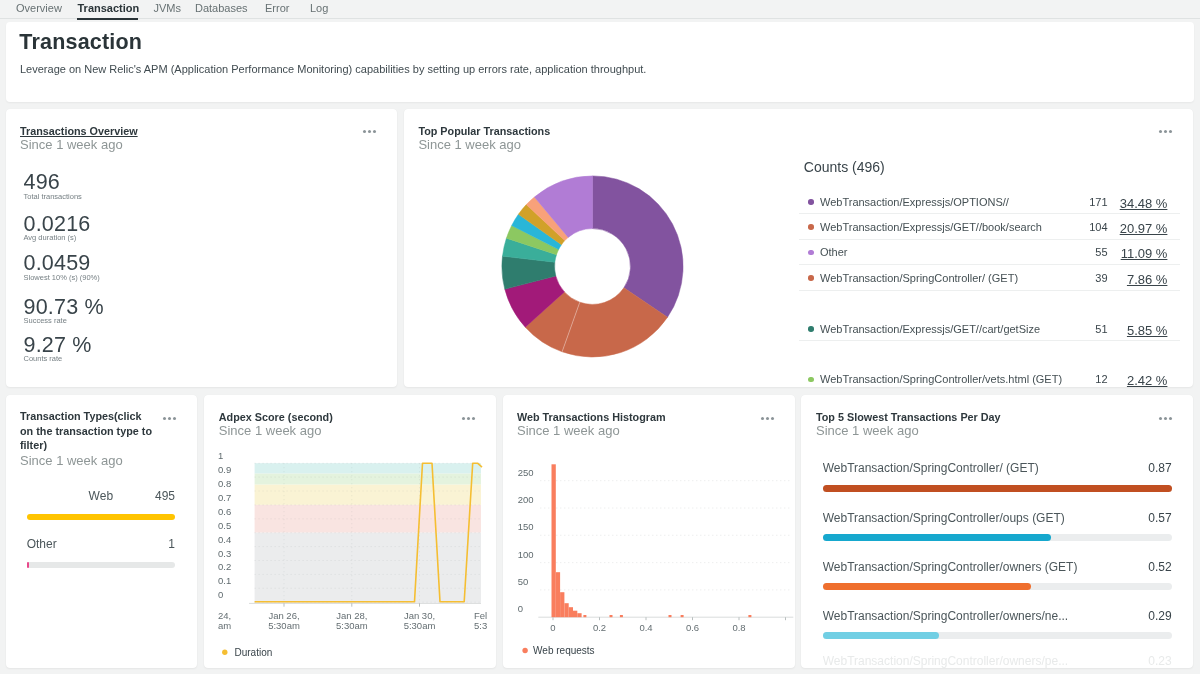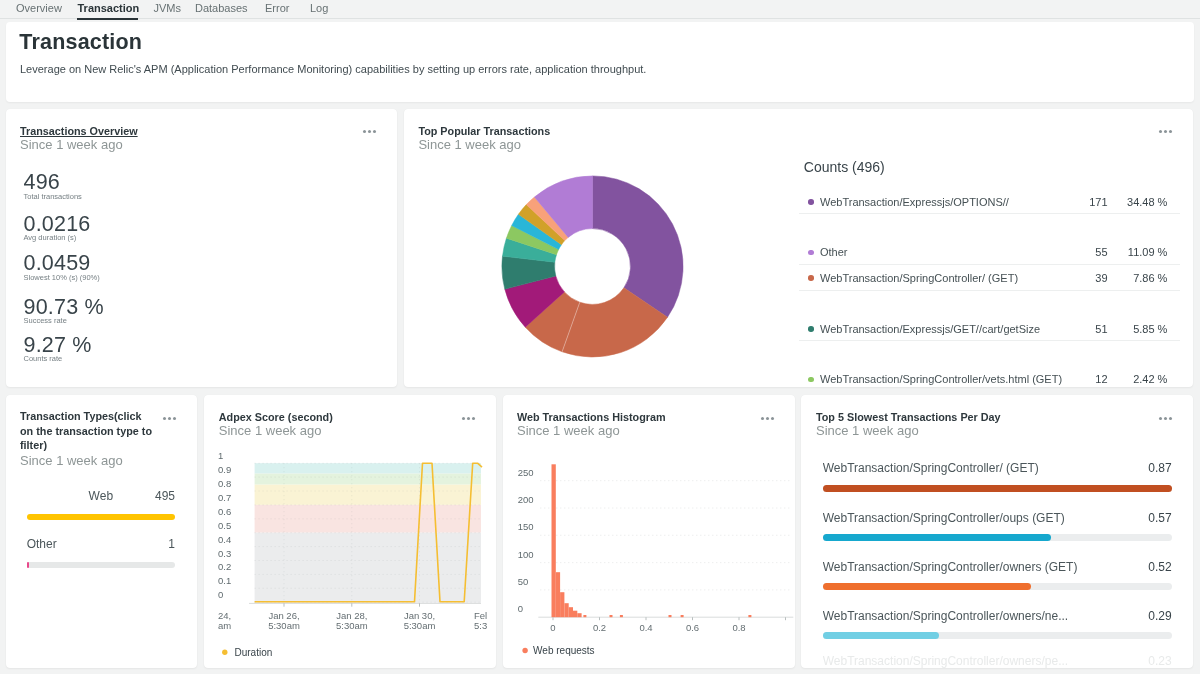--- a/index.html
+++ b/index.html
@@ -21,21 +21,21 @@
 #hdr p { position:absolute; left:14px; top:40.5px; font-size:11px; color:#404b50; }
 
 .metric { position:absolute; left:17.5px; }
 .metric .num { font-size:21.5px; color:#39444a; line-height:22px; letter-spacing:0.2px; }
 .metric .lab { font-size:7.5px; color:#757f83; margin-top:-1.5px; }
 
 .lrow { position:absolute; left:395px; width:381px; height:25.4px; border-bottom:1px solid #edefef; }
 .lrow .dot { position:absolute; left:9.7px; top:10px; width:5.6px; height:5.6px; border-radius:50%; }
 .lrow .nm { position:absolute; left:21.4px; top:6.6px; font-size:11px; color:#455054; white-space:nowrap; }
 .lrow .ct { position:absolute; right:72px; top:6.6px; font-size:11px; color:#39444a; }
-.lrow .pc { position:absolute; right:12.2px; top:6.6px; font-size:11px; color:#39444a; }
+.lrow .pc { position:absolute; right:12.2px; top:6.6px; font-size:13px; color:#39444a;text-decoration:underline; }
 
 .t5 { position:absolute; left:21.4px; width:349px; }
 .t5 .nm { font-size:12px; color:#4b565a; white-space:nowrap; overflow:hidden; }
 .t5 .val { position:absolute; right:0; top:0; font-size:12px; color:#39444a; }
 .t5 .track { position:absolute; top:23.1px; left:0; width:349px; height:7px; border-radius:3.5px; background:#ebedee; }
 .t5 .fill { position:absolute; top:23.1px; left:0; height:7px; border-radius:3.5px; }
 </style>
 </head>
 <body>
 <div id="nav">
@@ -103,20 +103,26 @@
     <path d="M34.3 38.6A90.6 90.6 0 0 1 42.4 31.0L76.2 71.4A37.9 37.9 0 0 0 72.8 74.6Z" fill="#f8a17a" stroke="#f8a17a" stroke-width="0.5"></path>
     <path d="M42.4 31.0A90.6 90.6 0 0 1 100.5 9.9L100.5 62.6A37.9 37.9 0 0 0 76.2 71.4Z" fill="#b17cd5" stroke="#b17cd5" stroke-width="0.5"></path>
     <line x1="87.8" y1="136.2" x2="70.1" y2="185.8" stroke="rgba(255,255,255,0.45)" stroke-width="0.8"></line>
   </svg>
   <div style="position:absolute;left:400.2px;top:50px;font-size:14px;color:#39444a;">Counts (496)</div>
   <div class="lrow" style="top:79.6px;">
       <span class="dot" style="background:#82539f"></span>
       <span class="nm">WebTransaction/Expressjs/OPTIONS//</span>
       <span class="ct">171</span>
       <span class="pc">34.48 %</span>
+    </div>
+  <div class="lrow" style="top:105px;">
+      <span class="dot" style="background:#c8684a"></span>
+      <span class="nm">WebTransaction/Expressjs/GET//book/search</span>
+      <span class="ct">104</span>
+      <span class="pc">20.97 %</span>
     </div>
   <div class="lrow" style="top:130.4px;">
       <span class="dot" style="background:#b17cd5"></span>
       <span class="nm">Other</span>
       <span class="ct">55</span>
       <span class="pc">11.09 %</span>
     </div>
   <div class="lrow" style="top:155.8px;">
       <span class="dot" style="background:#c8684a"></span>
       <span class="nm">WebTransaction/SpringController/ (GET)</span>

